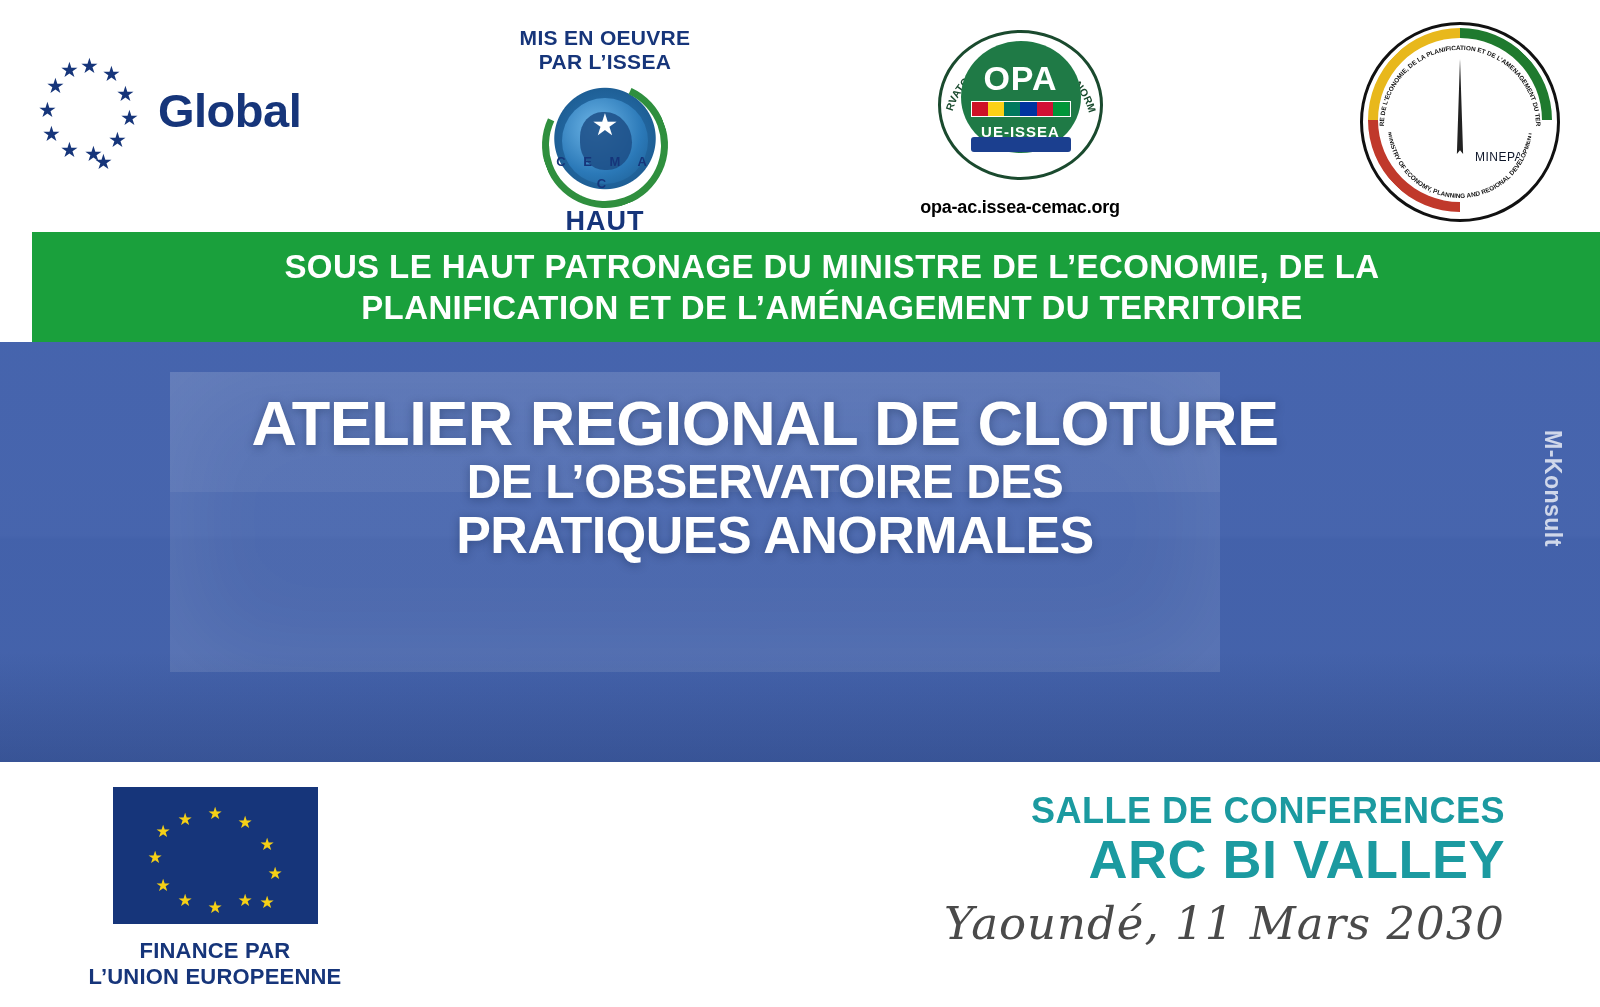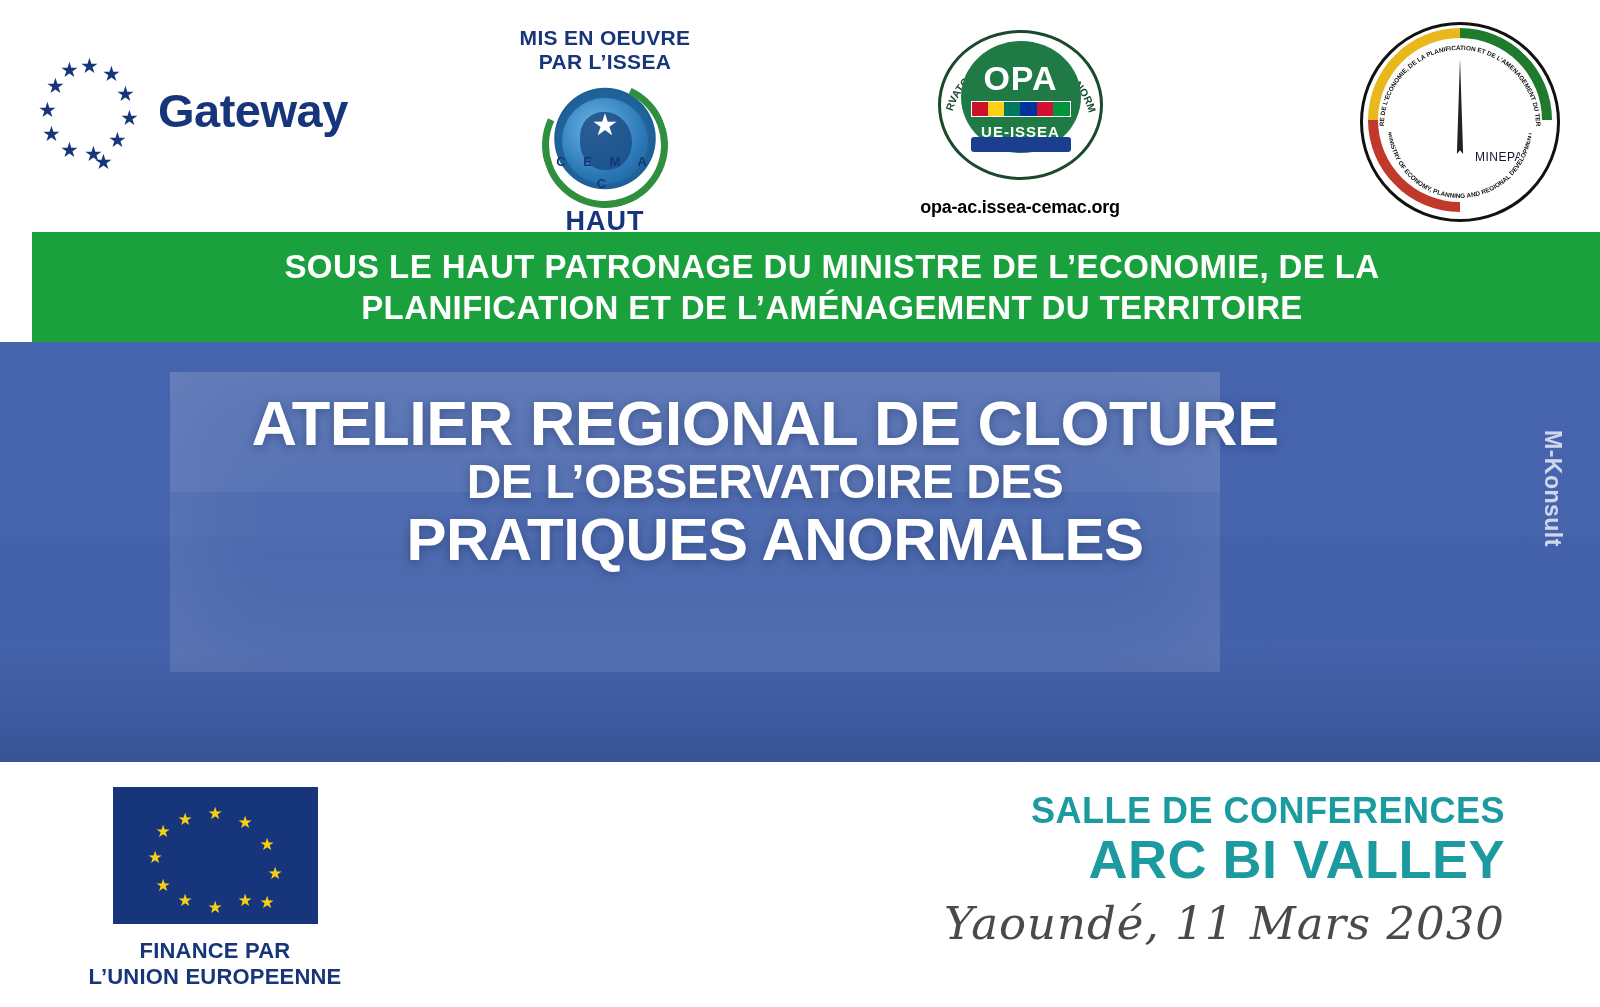--- a/index.html
+++ b/index.html
@@ -197,21 +197,21 @@
   }
   .hero-title {
     position: absolute; left: 0; top: 48px; width: 1530px;
     text-align: center;
     color: #ffffff; font-weight: bold; font-size: 66px; line-height: 1.06;
     letter-spacing: -0.5px;
     text-shadow: 0 2px 10px rgba(10,25,60,.35);
   }
   .hero-title .l1 { font-size: 63px; }
   .hero-title .l2 { font-size: 48px; }
-  .hero-title .l3 { font-size: 60px; padding-left: 20px; }
+  .hero-title .l3 { font-size: 52px; padding-left: 20px; }
   .credit {
     position: absolute; right: 34px; top: 430px;
     writing-mode: vertical-rl; text-orientation: mixed;
     color: #e8ecf5; font-size: 23px; font-weight: bold; opacity: .85;
     letter-spacing: .5px;
   }
 
   
   .footer {
     position: absolute; top: 762px; left: 0; width: 1600px; height: 245px;
@@ -258,21 +258,21 @@
       <span style="left:68px;  top:74px;">★</span>
       <span style="left:44px;  top:88px;">★</span>
       <span style="left:20px;  top:84px;">★</span>
       <span style="left:2px;   top:68px;">★</span>
       <span style="left:-2px;  top:44px;">★</span>
       <span style="left:6px;   top:20px;">★</span>
       <span style="left:20px;  top:4px;">★</span>
       <span style="left:54px;  top:96px;">★</span>
     </div>
     <div class="gg-text">
-      <div>Gateway</div>
+      <div>Global</div>
     </div>
   </div>
 
   <div class="issea">
     <div class="issea-top">
       <div>MIS EN OEUVRE</div>
       <div>PAR L’ISSEA</div>
     </div>
     <div class="cemac-emblem">
       <div class="cemac-ring"></div>

